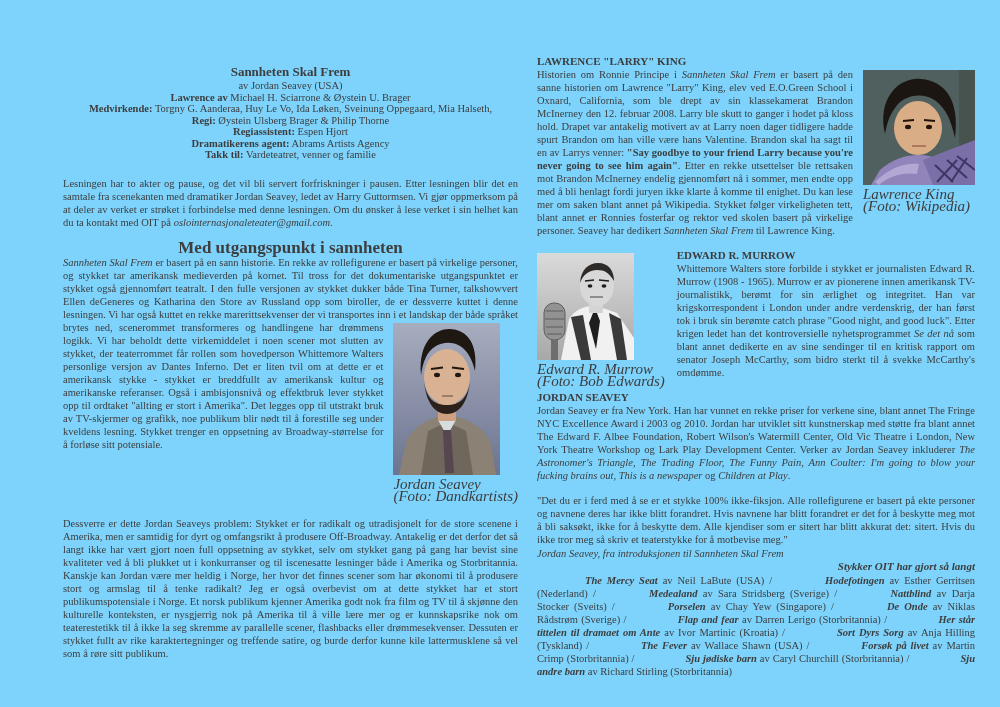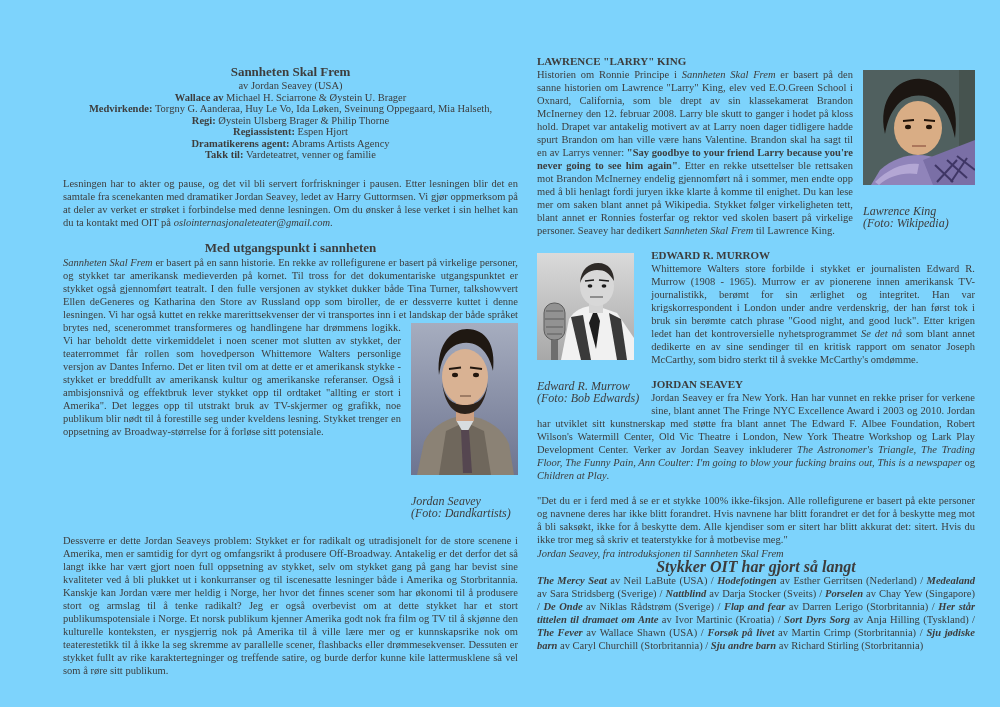--- a/index.html
+++ b/index.html
@@ -7,45 +7,45 @@
     position:relative;width:1000px;height:707px;background:#7dd3fc;
     color:#3d3d3d;font-family:Liberation Serif, serif;
     font-size:10.5px;line-height:13px;overflow:hidden;
   }
   .col{position:absolute;}
   .col-left{left:63px;top:64px;width:455px;}
   .col-right{left:537px;top:55px;width:438px;}
   p{margin:0 0 12px 0;text-align:justify;}
   .b{font-weight:bold;}
   .i{font-style:italic;}
-  .bi{font-weight:bold;font-style:italic;}
+  .bi{font-weight:bold;font-style:italic;margin-left:48px;}
   .credits{text-align:center;line-height:11.5px;margin-bottom:16px;}
   .credits .title{font-size:13px;font-weight:bold;line-height:16px;}
-  .center-heading{text-align:center;font-weight:bold;font-size:13px;margin:0 0 2px 0;}
-  .plays-heading{text-align:center;font-weight:bold;font-style:italic;font-size:16px;margin:0 0 1px 0;}
+  .center-heading{text-align:center;font-weight:bold;font-size:17px;margin:0 0 2px 0;}
+  .plays-heading{text-align:right;font-weight:bold;font-style:italic;font-size:11px;margin:0 0 1px 0;}
   .rh{font-weight:bold;font-size:11px;margin:0;}
   .signoff{font-style:italic;}
   .photo-right{float:right;margin:2px 0 3px 10px;width:auto;}
   .photo-left{float:left;margin:4px 12px 3px 0;}
-  .caption{display:block;font-style:italic;font-size:12px;line-height:12px;margin-top:20px;}
+  .caption{display:block;font-style:italic;font-size:15px;line-height:12px;margin-top:3px;}
   .photo-frame{display:block;line-height:0;}
   .clearfix::after{content:"";display:block;clear:both;}
   .sect{margin-bottom:12px;}
 </style>
 </head>
 <body>
 
 <div class="page">
 
   <div class="col col-left">
 
     <div class="credits">
       <div class="title">Sannheten Skal Frem</div>
       <div>av Jordan Seavey (USA)</div>
-      <div><span class="b">Wallace av</span><span> Michael H. Sciarrone &amp; Øystein U. Brager</span></div>
+      <div><span class="b">Lawrence av</span><span> Michael H. Sciarrone &amp; Øystein U. Brager</span></div>
       <div><span class="b">Medvirkende:</span><span> Torgny G. Aanderaa, Huy Le Vo, Ida Løken, Sveinung Oppegaard, Mia Halseth,</span></div>
       <div><span class="b">Regi:</span><span> Øystein Ulsberg Brager &amp; Philip Thorne</span></div>
       <div><span class="b">Regiassistent:</span><span> Espen Hjort</span></div>
       <div><span class="b">Dramatikerens agent:</span><span> Abrams Artists Agency</span></div>
       <div><span class="b">Takk til:</span><span> Vardeteatret, venner og familie</span></div>
     </div>
 
     <p><span>Lesningen har to akter og pause, og det vil bli servert forfriskninger i pausen. Etter lesningen blir det en samtale fra scenekanten med dramatiker Jordan Seavey, ledet av Harry Guttormsen. Vi gjør oppmerksom på at deler av verket er strøket i forbindelse med denne lesningen. Om du ønsker å lese verket i sin helhet kan du ta kontakt med OIT på </span><span class="i">oslointernasjonaleteater@gmail.com</span><span>.</span></p>
 
     <div class="center-heading">Med utgangspunkt i sannheten</div>

